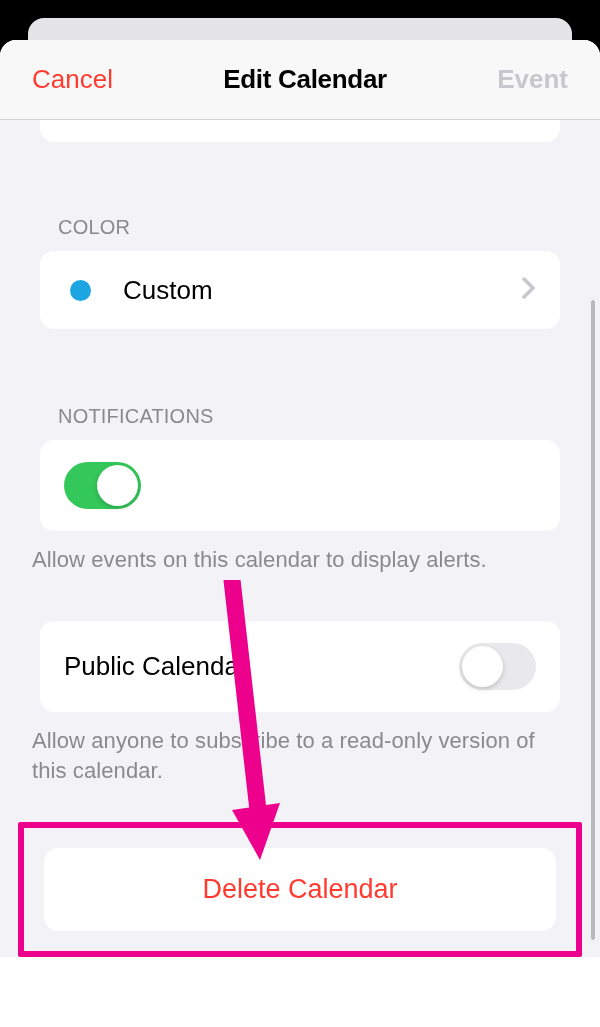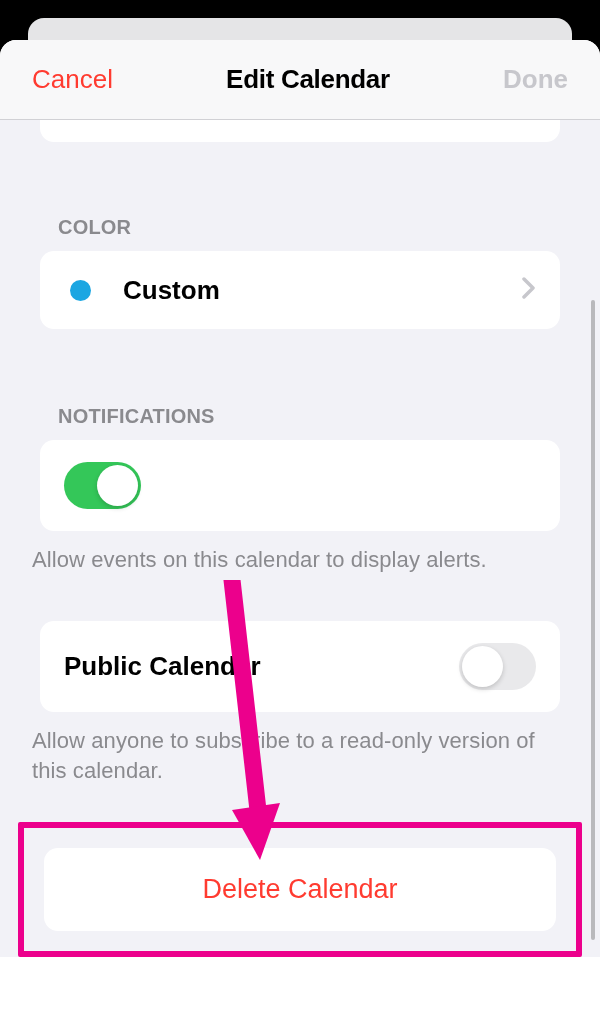--- a/index.html
+++ b/index.html
@@ -66,21 +66,21 @@
     }
     .spacer-card {
       background: #fff;
       height: 22px;
       margin: 0 40px;
       border-radius: 0 0 14px 14px;
     }
     .section-header {
       color: #8a8a8e;
       font-size: 20px;
-      font-weight: 700;
+      font-weight: 400;
       padding: 0 58px 12px 58px;
       letter-spacing: 0.2px;
     }
     .section-header.color {
       padding-top: 74px;
     }
     .section-header.notif {
       padding-top: 76px;
     }
     .card {
@@ -99,21 +99,21 @@
       height: 21px;
       border-radius: 50%;
       background: #1ba6e2;
       margin-right: 32px;
       margin-left: 6px;
       flex-shrink: 0;
     }
     .row-label {
       color: #000;
       font-size: 26px;
-      font-weight: 700;
+      font-weight: 400;
       flex: 1;
     }
     .chevron {
       color: #c7c7cc;
       flex-shrink: 0;
     }
     .toggle {
       width: 77px;
       height: 47px;
       border-radius: 24px;
@@ -189,21 +189,21 @@
 </head>
 <body>
 
 <div class="modal-bg-sheet"></div>
 
 <div class="modal-sheet">
 
   <div class="nav-header">
     <span class="nav-cancel">Cancel</span>
     <span class="nav-title">Edit Calendar</span>
-    <span class="nav-done">Done</span>
+    <span class="nav-done">Event</span>
   </div>
 
   <div class="content">
 
     <div class="spacer-card"></div>
 
     <div class="section-header color">COLOR</div>
     <div class="card">
       <div class="row">
         <span class="color-dot"></span>

